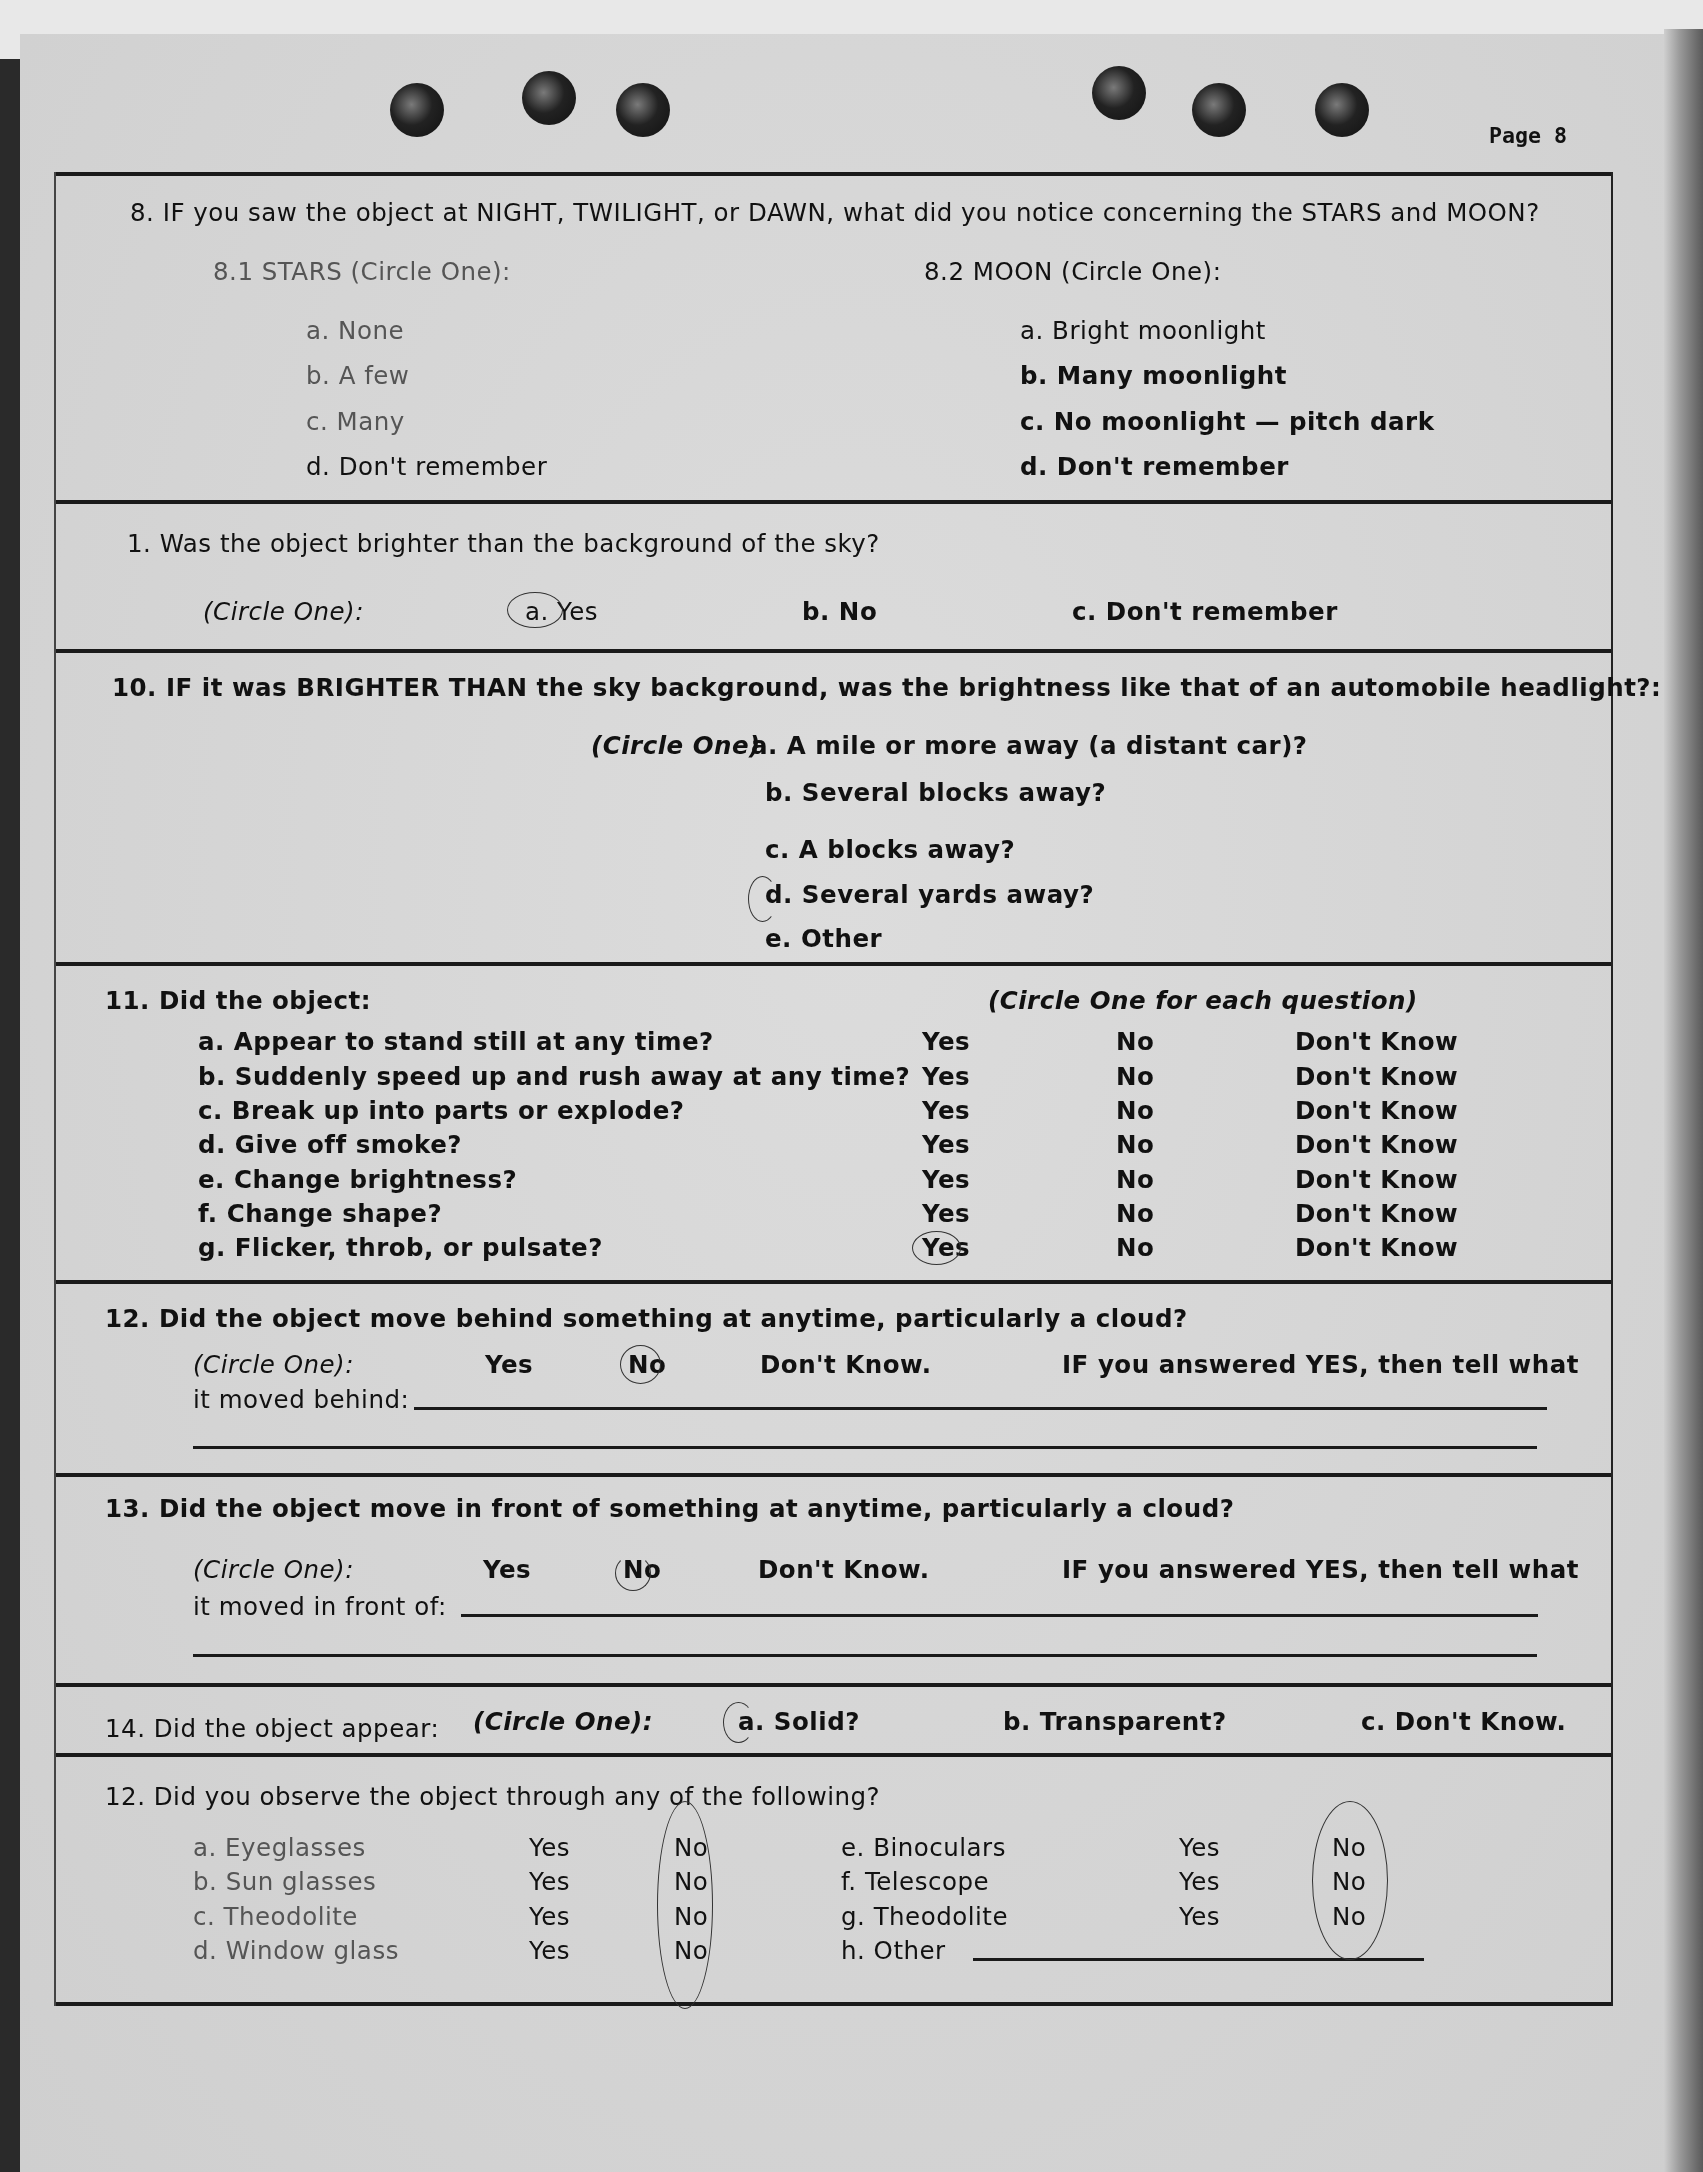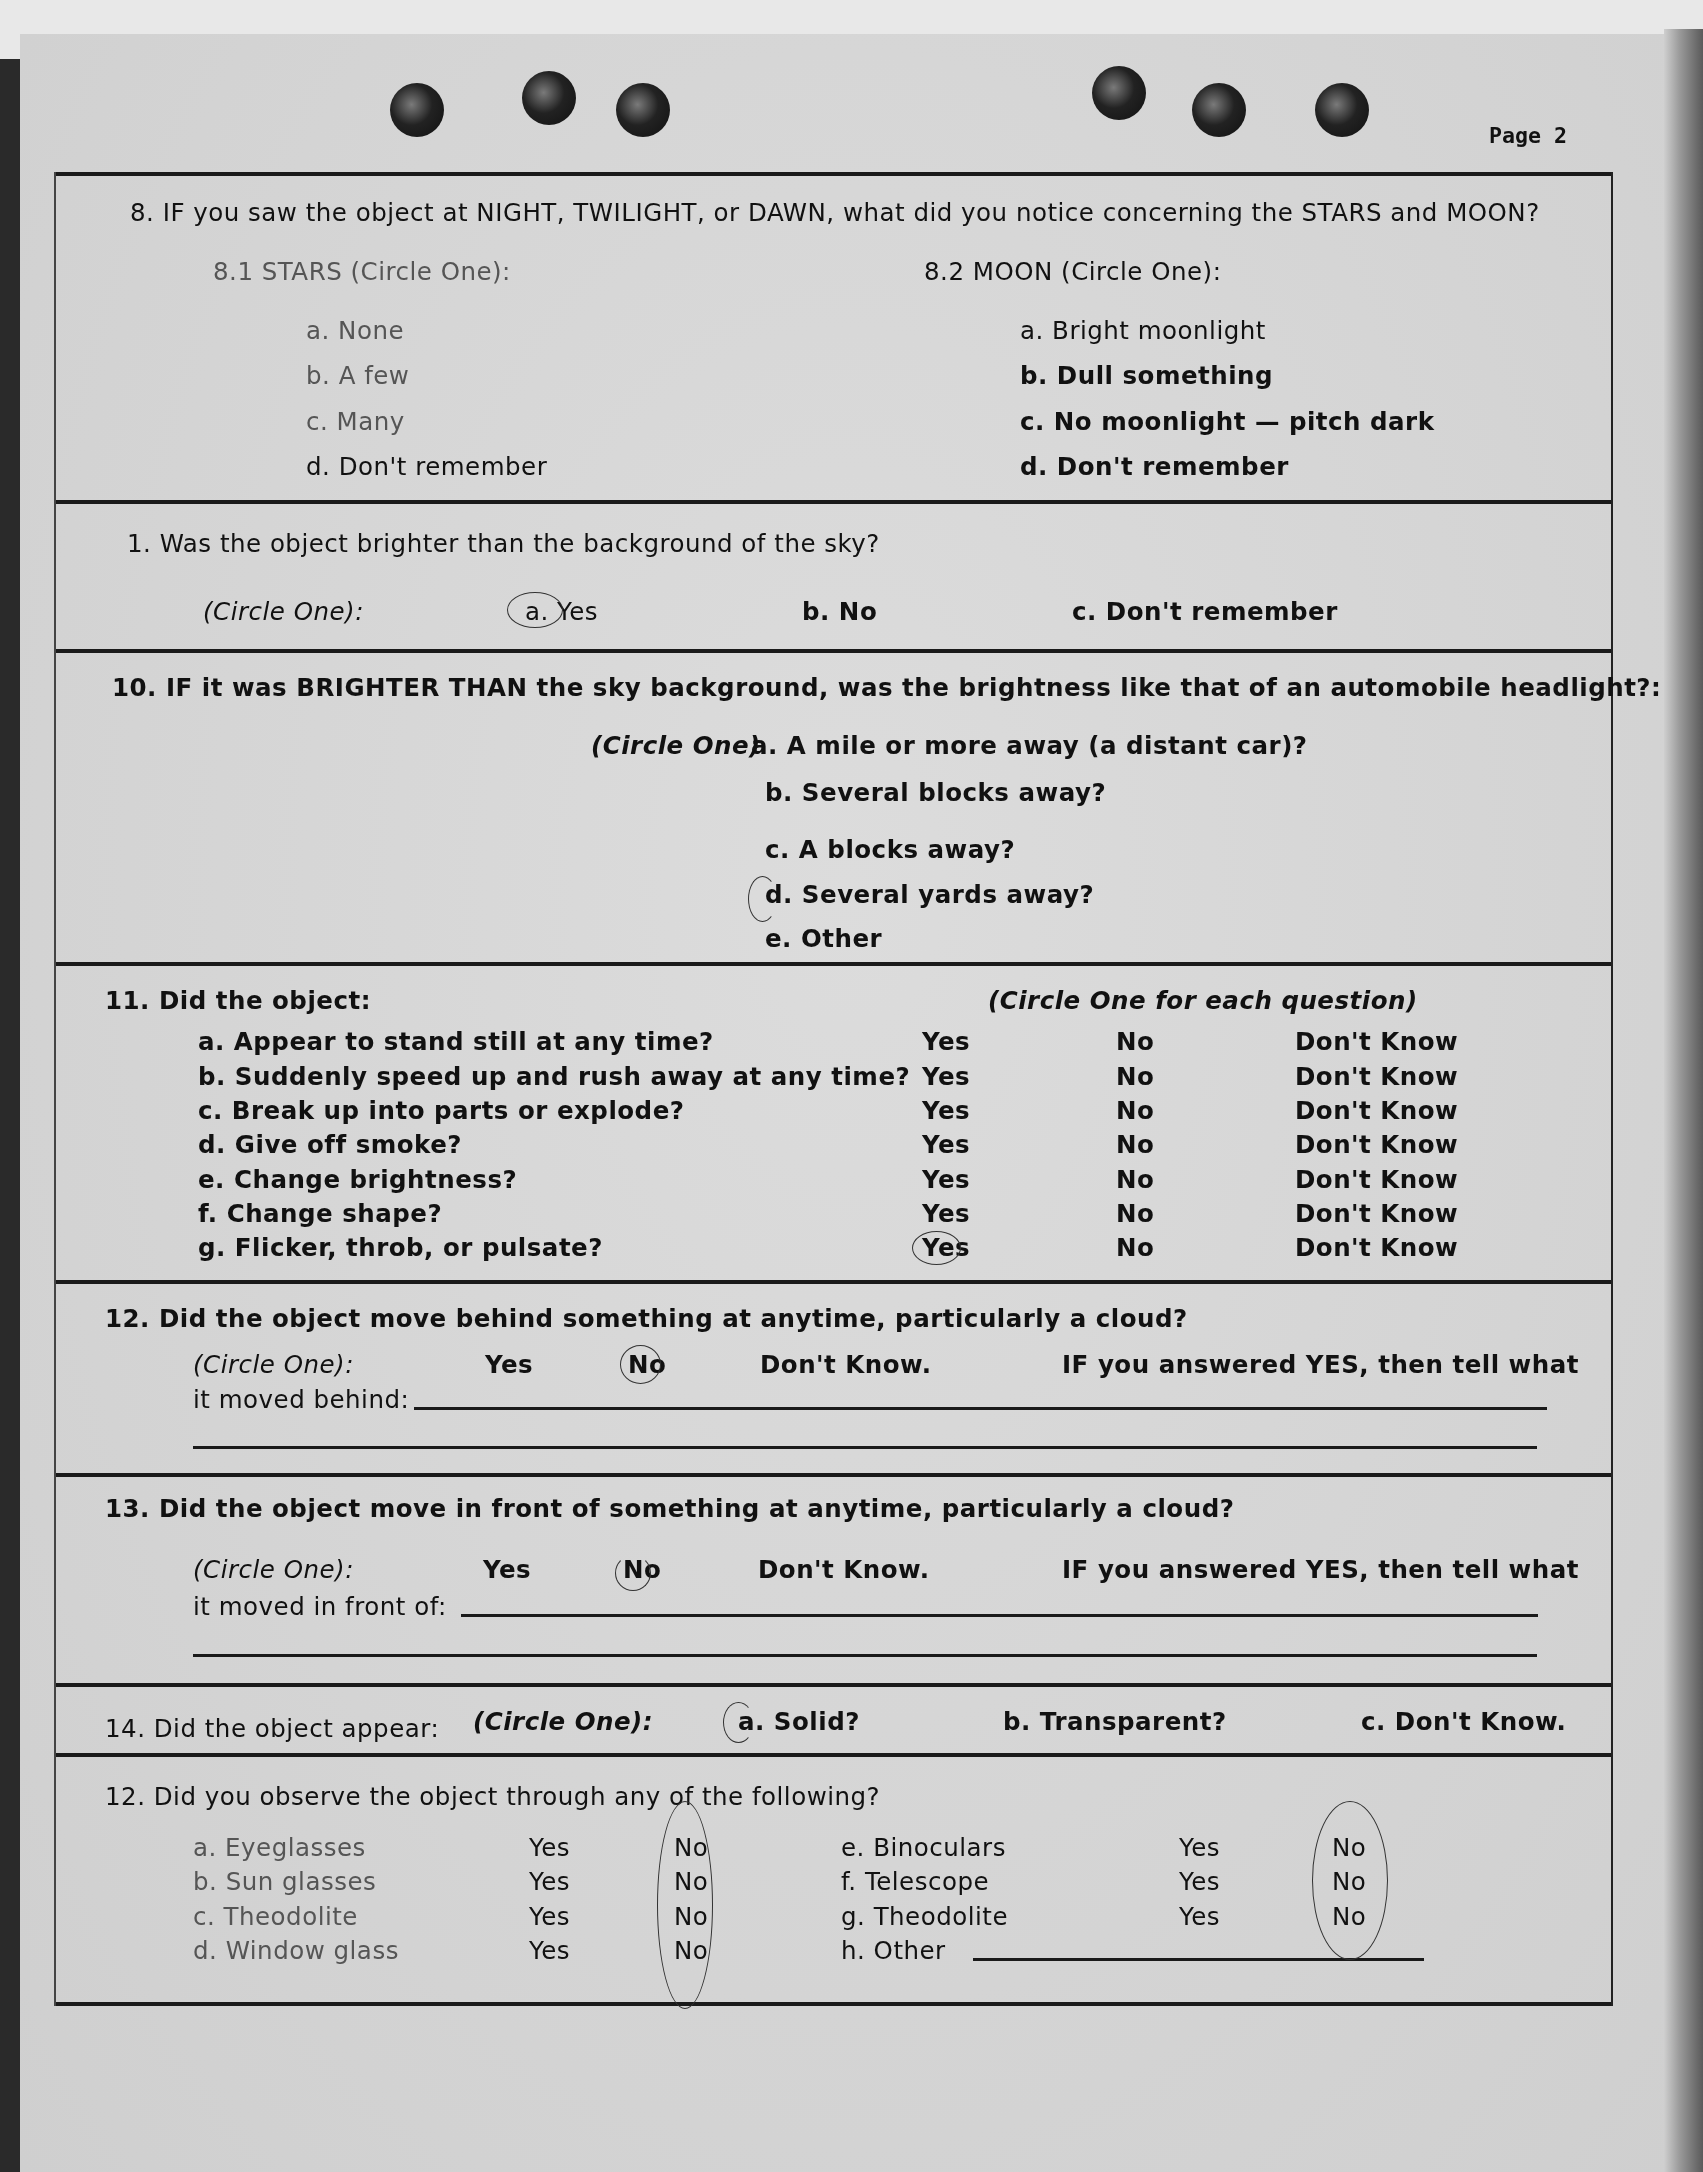--- a/index.html
+++ b/index.html
@@ -38,34 +38,34 @@
 <div class="sheet"></div>
 <div class="rightedge"></div>
 
 <div class="hole" style="left:390px;top:83px"></div>
 <div class="hole" style="left:522px;top:71px"></div>
 <div class="hole" style="left:616px;top:83px"></div>
 <div class="hole" style="left:1092px;top:66px"></div>
 <div class="hole" style="left:1192px;top:83px"></div>
 <div class="hole" style="left:1315px;top:83px"></div>
 
-<div class="page-label">Page 2</div>
+<div class="page-label">Page 8</div>
 
 <div class="form">
 
   <div class="sec" style="height:324px">
     <div class="t" style="left:74px;top:22px">8.  IF you saw the object at NIGHT, TWILIGHT, or DAWN, what did you notice concerning the STARS and MOON?</div>
     <div class="t faint" style="left:157px;top:81px">8.1  STARS (Circle One):</div>
     <div class="t" style="left:868px;top:81px">8.2  MOON (Circle One):</div>
     <div class="t faint" style="left:250px;top:140px">a.  None</div>
     <div class="t faint" style="left:250px;top:185px">b.  A few</div>
     <div class="t faint" style="left:250px;top:231px">c.  Many</div>
     <div class="t" style="left:250px;top:276px">d.  Don't remember</div>
     <div class="t" style="left:964px;top:140px">a.  Bright moonlight</div>
-    <div class="t b" style="left:964px;top:185px">b.  Dull something</div>
+    <div class="t b" style="left:964px;top:185px">b.  Many moonlight</div>
     <div class="t b" style="left:964px;top:231px">c.  No moonlight — pitch dark</div>
     <div class="t b" style="left:964px;top:276px">d.  Don't remember</div>
   </div>
 
   <div class="sec" style="height:145px">
     <div class="t" style="left:71px;top:24.5px">1.  Was the object brighter than the background of the sky?</div>
     <div class="t i" style="left:147px;top:93px">(Circle One):</div>
     <div class="t" style="left:469px;top:93px">a.  Yes</div>
     <div class="circ" style="left:451px;top:88px;width:54px;height:34px"></div>
     <div class="t b" style="left:746px;top:93px">b.  No</div>

